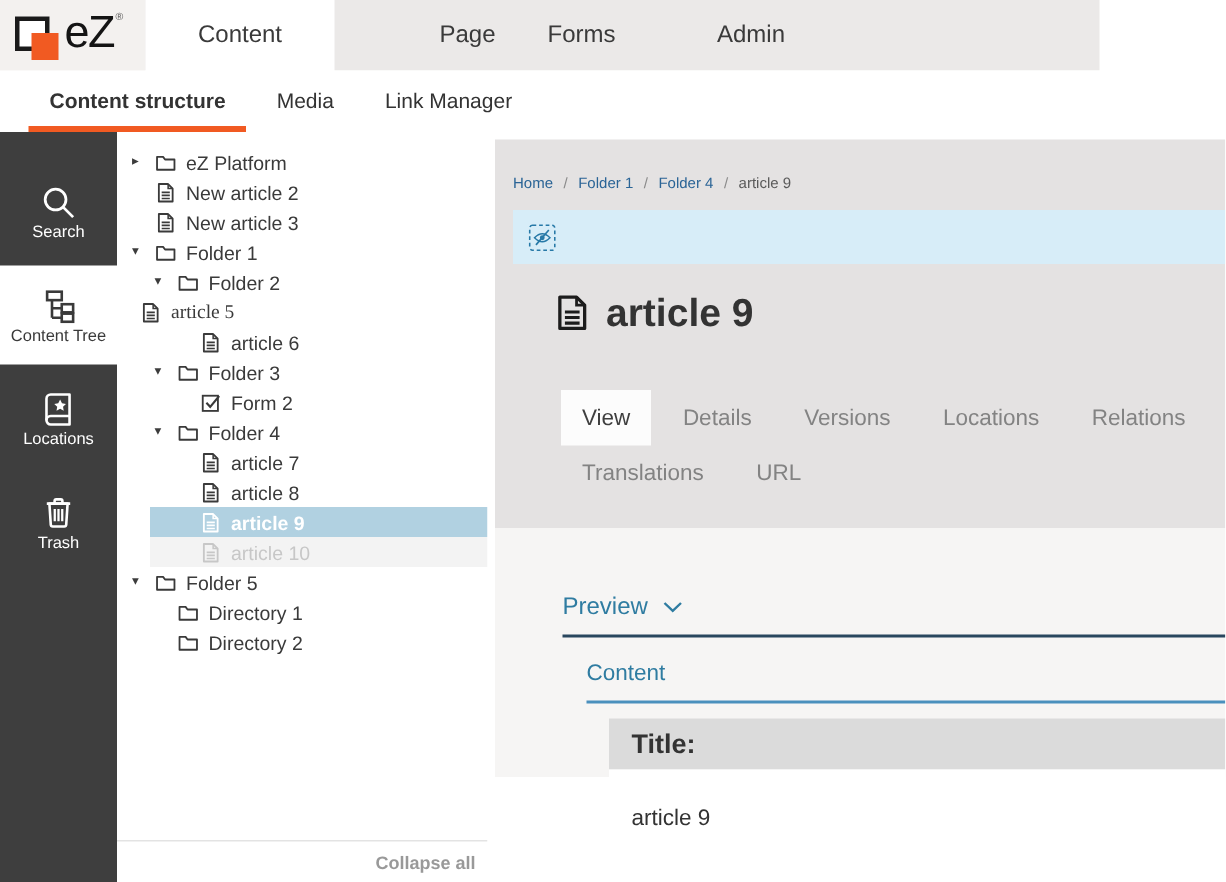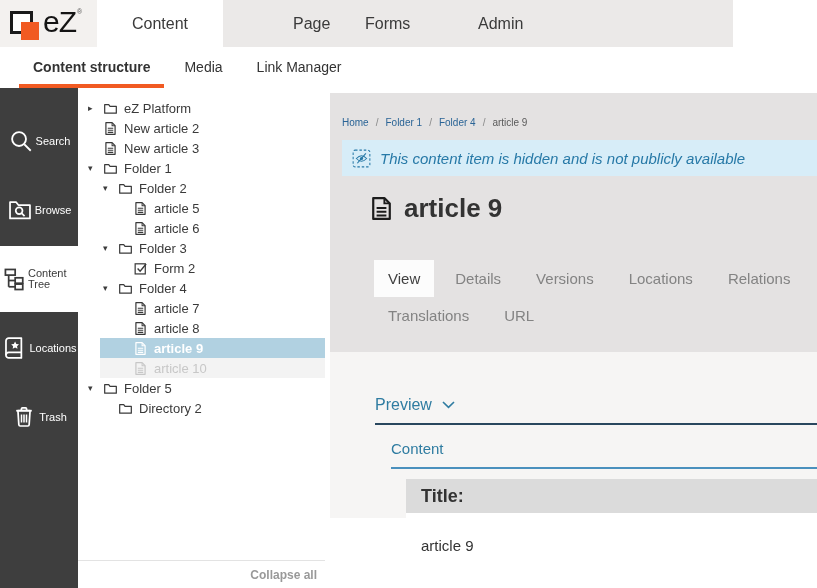--- a/index.html
+++ b/index.html
@@ -17,21 +17,21 @@
   .top-tab.t0{left:97px;width:126px;height:48px;text-align:center;background:#ffffff;}
   .top-tab.t1{left:293px;} .top-tab.t2{left:365px;} .top-tab.t3{left:478px;}
 
   
   .subnav{position:absolute;left:0;top:47px;width:817px;height:41px;background:#fff;padding-left:19px;box-sizing:border-box;white-space:nowrap;}
   .subnav-item{display:inline-block;height:37px;line-height:40px;padding:0 14px;margin-right:6px;font-size:14px;color:#333;cursor:pointer;border-bottom:4px solid transparent;}
   .subnav-item.active{font-weight:bold;border-bottom:4px solid var(--accent-orange,#f15a22);}
 
   
   .sidebar{position:absolute;left:0;top:88px;width:78px;height:500px;background:var(--sidebar-bg,#3e3e3e);padding-top:20px;box-sizing:border-box;}
-  .side-item{height:66px;margin-bottom:3px;display:flex;flex-direction:row;align-items:center;justify-content:center;gap:2px;color:#fff;font-size:11px;cursor:pointer;}
+  .side-item{height:66px;margin-bottom:3px;display:flex;flex-direction:column;align-items:center;justify-content:center;gap:2px;color:#fff;font-size:11px;cursor:pointer;}
   .side-item.active{background:#fff;color:#3a3a3a;}
   .side-item .ic svg{width:26px;height:26px;display:block;}
   .side-label{line-height:11px;}
 
   
   .tree-panel{position:absolute;left:78px;top:88px;width:247px;height:500px;background:#fff;}
   .tree{padding-top:10px;}
   .tree-row{display:flex;align-items:center;height:20px;font-size:13px;color:#3a3a3a;cursor:pointer;white-space:nowrap;}
   .tree-row .arrow{width:14px;flex:none;font-size:9px;color:#3c3c3c;font-family:"DejaVu Sans",sans-serif;line-height:20px;}
   .tree-row .ic{width:16px;height:16px;margin-right:6px;flex:none;display:flex;align-items:center;justify-content:center;}
@@ -95,30 +95,20 @@
   <aside class="sidebar" id="sidebar">
       <div class="side-item">
         <span class="ic">
           <svg viewBox="0 0 24 24">
             <circle cx="10.2" cy="10.2" r="6.4" fill="none" stroke="currentColor" stroke-width="1.7"></circle>
             <path d="M15 15 L21 21" stroke="currentColor" stroke-width="1.7"></path>
           </svg>
         </span>
         <span class="side-label">Search</span>
       </div>
-      <div class="side-item">
-        <span class="ic">
-          <svg viewBox="0 0 24 24" fill="none" stroke="currentColor" stroke-width="1.6">
-            <path d="M2.8 19.8 V4.8 h5.7 l2 2.6 h10.7 V19.8 z" stroke-linejoin="round"></path>
-            <circle cx="11.2" cy="12.6" r="3.1"></circle>
-            <path d="M13.4 14.8 L16.2 17.6"></path>
-          </svg>
-        </span>
-        <span class="side-label">Browse</span>
-      </div>
       <div class="side-item active">
         <span class="ic">
           <svg viewBox="0 0 24 24" fill="none" stroke="currentColor" stroke-width="1.6">
             <rect x="5" y="3.2" width="9" height="5.2"></rect>
             <path d="M8 8.4 V19.2"></path>
             <path d="M8 13.4 H14"></path>
             <rect x="14" y="10.9" width="7" height="5"></rect>
             <path d="M8 19.2 H14"></path>
             <rect x="14" y="16.7" width="7" height="5"></rect>
           </svg>
@@ -192,21 +182,21 @@
         </div>
         <div class="tree-row" style="padding-left: 25px;">
           <span class="arrow">▾</span>
           <span class="ic">
             <svg viewBox="0 0 16 16">
               <path d="M1.8 13 V3.8 h4.3 l1.4 1.9 h6.7 V13 z" fill="none" stroke="currentColor" stroke-width="1.3" stroke-linejoin="round"></path>
             </svg>
           </span>
           <span>Folder 2</span>
         </div>
-        <div class="tree-row" style="padding-left: 40px;">
+        <div class="tree-row" style=" font-family: Liberation Serif, serif;">
           <span class="arrow"></span>
           <span class="ic">
             <svg viewBox="0 0 16 16">
               <path d="M3.1 1.8 h6.6 l3.2 3.2 v9.2 H3.1 z" fill="none" stroke="currentColor" stroke-width="1.3" stroke-linejoin="round"></path>
               <path d="M9.7 2 v3 h3.1" fill="none" stroke="currentColor" stroke-width="1.1"></path>
               <path d="M5.1 7.7 h5.8 M5.1 9.9 h5.8 M5.1 12.1 h5.8" stroke="currentColor" stroke-width="1.2"></path>
             </svg>
           </span>
           <span>article 5</span>
         </div>
@@ -294,20 +284,29 @@
           <span>article 10</span>
         </div>
         <div class="tree-row" style="padding-left: 10px;">
           <span class="arrow">▾</span>
           <span class="ic">
             <svg viewBox="0 0 16 16">
               <path d="M1.8 13 V3.8 h4.3 l1.4 1.9 h6.7 V13 z" fill="none" stroke="currentColor" stroke-width="1.3" stroke-linejoin="round"></path>
             </svg>
           </span>
           <span>Folder 5</span>
+        </div>
+        <div class="tree-row" style="padding-left: 25px;">
+          <span class="arrow"></span>
+          <span class="ic">
+            <svg viewBox="0 0 16 16">
+              <path d="M1.8 13 V3.8 h4.3 l1.4 1.9 h6.7 V13 z" fill="none" stroke="currentColor" stroke-width="1.3" stroke-linejoin="round"></path>
+            </svg>
+          </span>
+          <span>Directory 1</span>
         </div>
         <div class="tree-row" style="padding-left: 25px;">
           <span class="arrow"></span>
           <span class="ic">
             <svg viewBox="0 0 16 16">
               <path d="M1.8 13 V3.8 h4.3 l1.4 1.9 h6.7 V13 z" fill="none" stroke="currentColor" stroke-width="1.3" stroke-linejoin="round"></path>
             </svg>
           </span>
           <span>Directory 2</span>
         </div>
@@ -322,21 +321,20 @@
       <div class="breadcrumb" id="breadcrumb"><a>Home</a><span class="sep">/</span><a>Folder 1</a><span class="sep">/</span><a>Folder 4</a><span class="sep">/</span><span class="current">article 9</span></div>
       <div class="alert">
         <span class="alert-ic ic-slot">
             <svg viewBox="0 0 20 20" fill="none" stroke="currentColor">
               <rect x="1.2" y="1.2" width="17.6" height="17.6" rx="2" stroke-width="1.1" stroke-dasharray="2.6 2"></rect>
               <path d="M4.6 10 q5.4 -5.6 10.8 0 q-5.4 5.6 -10.8 0 z" stroke-width="1.1"></path>
               <circle cx="10" cy="10" r="1.7" fill="currentColor" stroke="none"></circle>
               <path d="M5.6 15 L14.6 4.6" stroke-width="1.2"></path>
             </svg>
           </span>
-        <span class="alert-text">This content item is hidden and is not publicly available</span>
       </div>
       <div class="title-row">
         <span class="title-ic ic-slot">
             <svg viewBox="0 0 16 16">
               <path d="M3.1 1.8 h6.6 l3.2 3.2 v9.2 H3.1 z" fill="none" stroke="currentColor" stroke-width="1.3" stroke-linejoin="round"></path>
               <path d="M9.7 2 v3 h3.1" fill="none" stroke="currentColor" stroke-width="1.1"></path>
               <path d="M5.1 7.7 h5.8 M5.1 9.9 h5.8 M5.1 12.1 h5.8" stroke="currentColor" stroke-width="1.2"></path>
             </svg>
           </span>
         <div>

